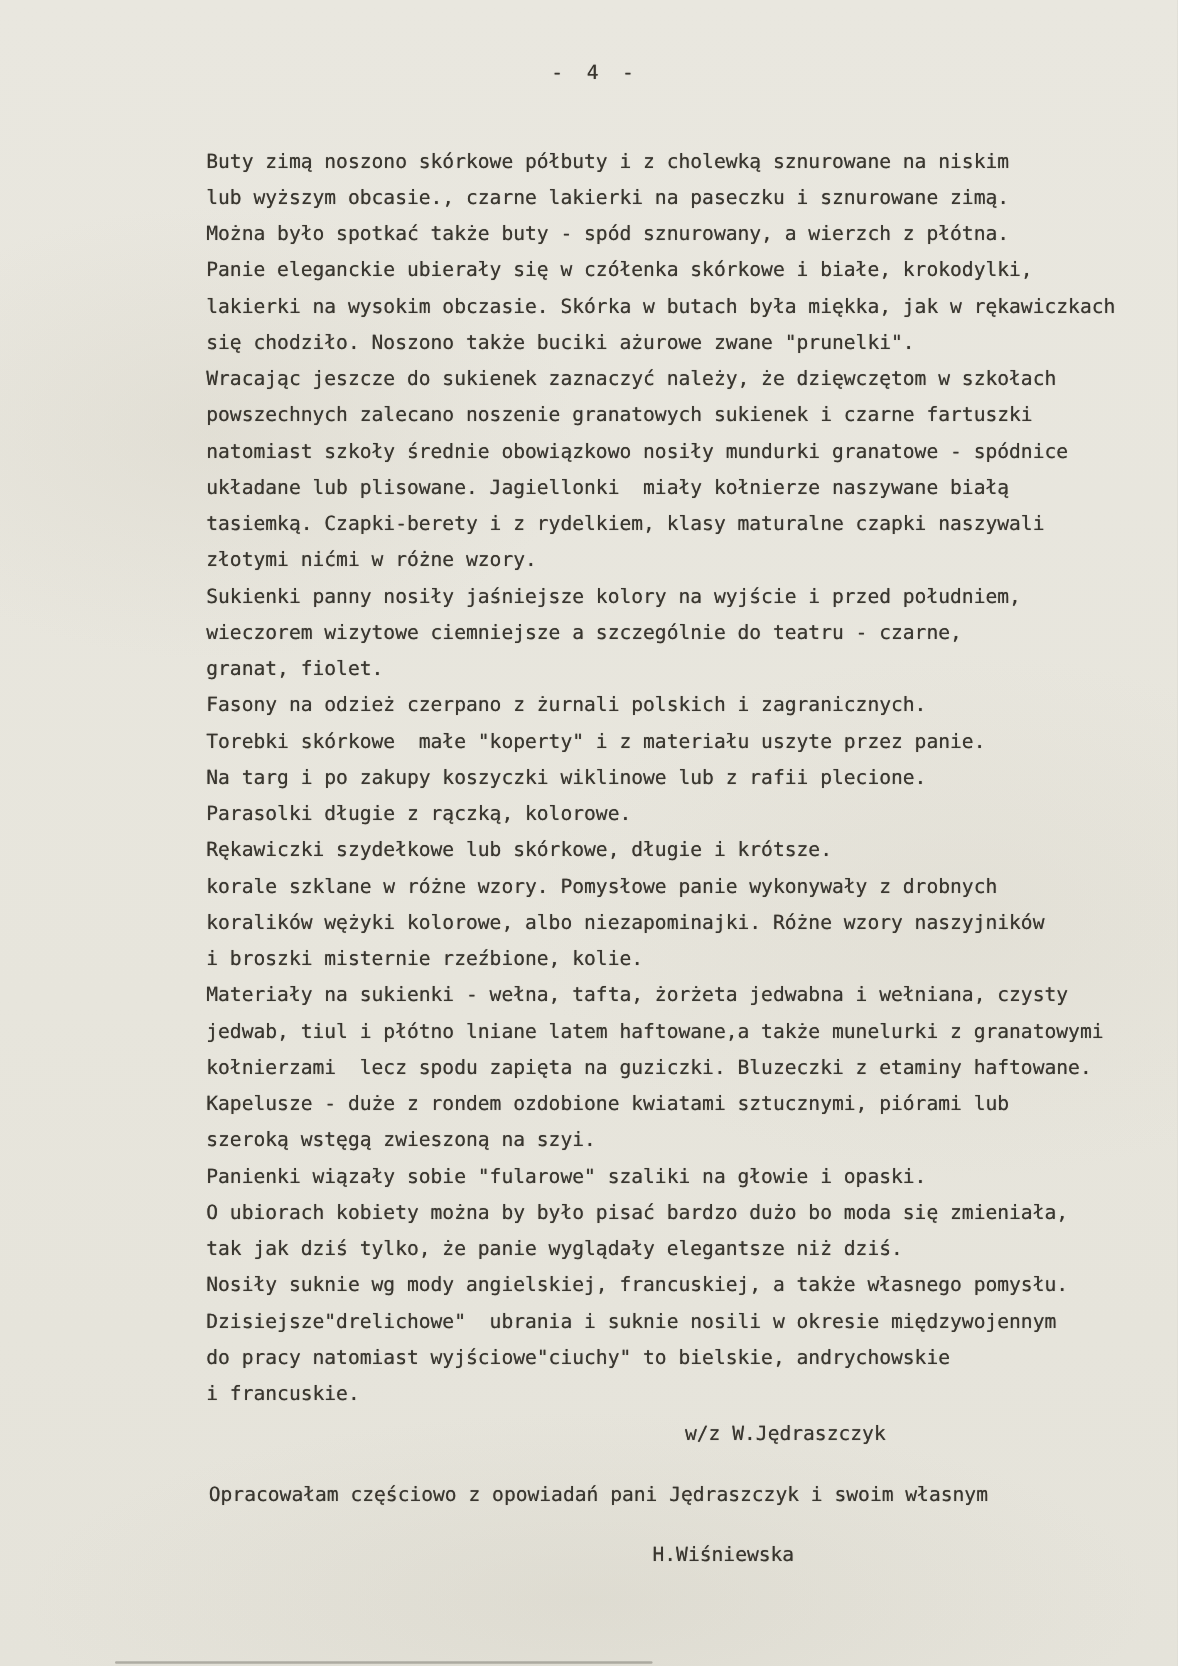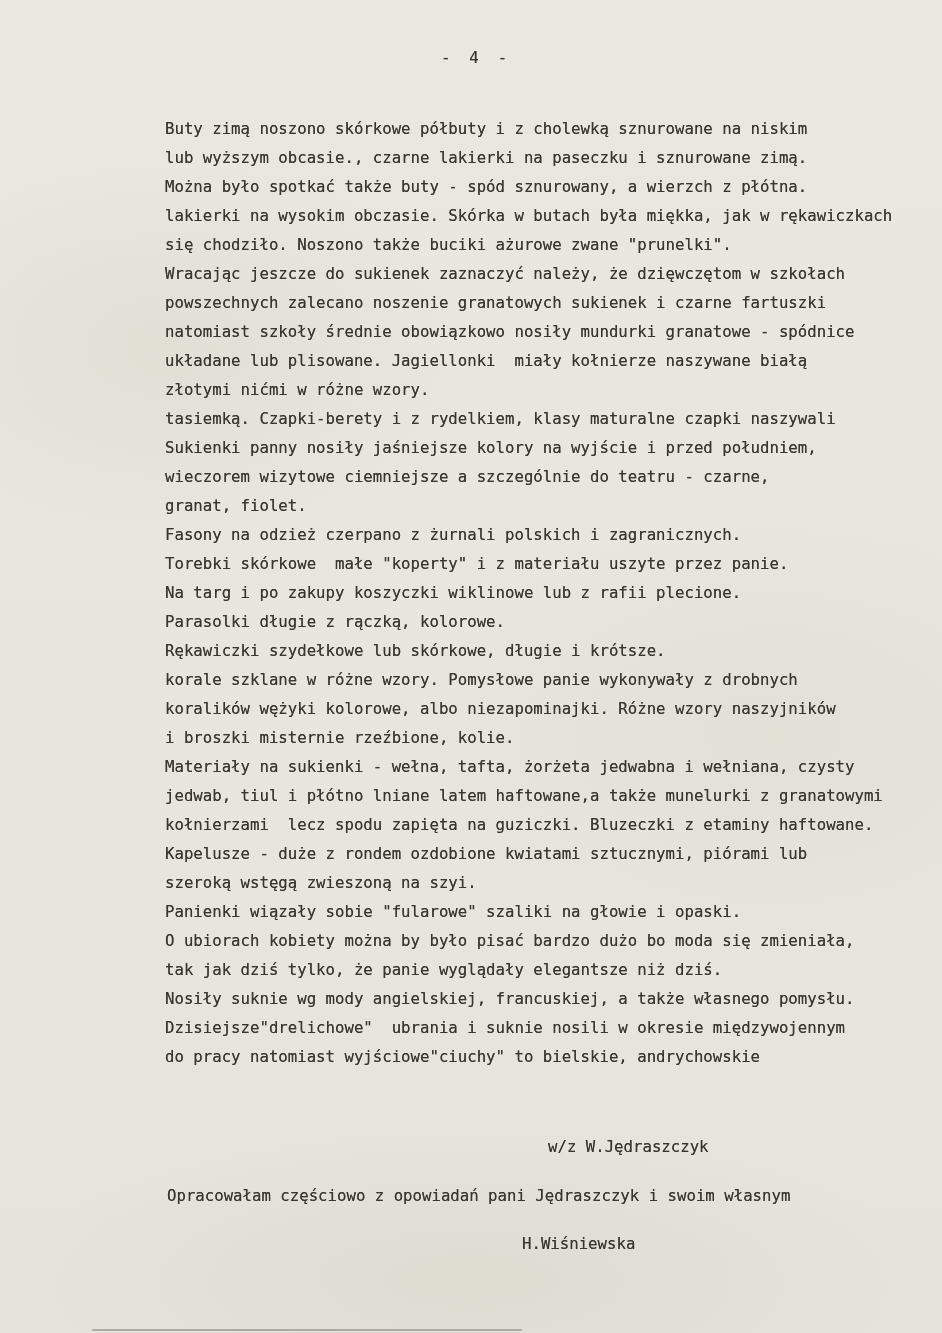--- a/index.html
+++ b/index.html
@@ -77,28 +77,29 @@
 <body>
 
 <div class="page">
 
   <div class="typed page-number">-  4  -</div>
 
   <div class="doc-body">
     <div class="typed ln">Buty zimą noszono skórkowe półbuty i z cholewką sznurowane na niskim</div>
     <div class="typed ln">lub wyższym obcasie., czarne lakierki na paseczku i sznurowane zimą.</div>
     <div class="typed ln">Można było spotkać także buty - spód sznurowany, a wierzch z płótna.</div>
+    <div class="typed ln">Panie eleganckie ubierały się w czółenka skórkowe i białe, krokodylki,</div>
     <div class="typed ln">lakierki na wysokim obczasie. Skórka w butach była miękka, jak w rękawiczkach</div>
     <div class="typed ln">się chodziło. Noszono także buciki ażurowe zwane "prunelki".</div>
     <div class="typed ln">Wracając jeszcze do sukienek zaznaczyć należy, że dzięwczętom w szkołach</div>
     <div class="typed ln">powszechnych zalecano noszenie granatowych sukienek i czarne fartuszki</div>
     <div class="typed ln">natomiast szkoły średnie obowiązkowo nosiły mundurki granatowe - spódnice</div>
     <div class="typed ln">układane lub plisowane. Jagiellonki  miały kołnierze naszywane białą</div>
+    <div class="typed ln">tasiemką. Czapki-berety i z rydelkiem, klasy maturalne czapki naszywali</div>
     <div class="typed ln">złotymi nićmi w różne wzory.</div>
-    <div class="typed ln">tasiemką. Czapki-berety i z rydelkiem, klasy maturalne czapki naszywali</div>
     <div class="typed ln">Sukienki panny nosiły jaśniejsze kolory na wyjście i przed południem,</div>
     <div class="typed ln">wieczorem wizytowe ciemniejsze a szczególnie do teatru - czarne,</div>
     <div class="typed ln">granat, fiolet.</div>
     <div class="typed ln">Fasony na odzież czerpano z żurnali polskich i zagranicznych.</div>
     <div class="typed ln">Torebki skórkowe  małe "koperty" i z materiału uszyte przez panie.</div>
     <div class="typed ln">Na targ i po zakupy koszyczki wiklinowe lub z rafii plecione.</div>
     <div class="typed ln">Parasolki długie z rączką, kolorowe.</div>
     <div class="typed ln">Rękawiczki szydełkowe lub skórkowe, długie i krótsze.</div>
     <div class="typed ln">korale szklane w różne wzory. Pomysłowe panie wykonywały z drobnych</div>
     <div class="typed ln">koralików wężyki kolorowe, albo niezapominajki. Różne wzory naszyjników</div>
@@ -107,20 +108,21 @@
     <div class="typed ln">jedwab, tiul i płótno lniane latem haftowane,a także munelurki z granatowymi</div>
     <div class="typed ln">kołnierzami  lecz spodu zapięta na guziczki. Bluzeczki z etaminy haftowane.</div>
     <div class="typed ln">Kapelusze - duże z rondem ozdobione kwiatami sztucznymi, piórami lub</div>
     <div class="typed ln">szeroką wstęgą zwieszoną na szyi.</div>
     <div class="typed ln">Panienki wiązały sobie "fularowe" szaliki na głowie i opaski.</div>
     <div class="typed ln">O ubiorach kobiety można by było pisać bardzo dużo bo moda się zmieniała,</div>
     <div class="typed ln">tak jak dziś tylko, że panie wyglądały elegantsze niż dziś.</div>
     <div class="typed ln">Nosiły suknie wg mody angielskiej, francuskiej, a także własnego pomysłu.</div>
     <div class="typed ln">Dzisiejsze"drelichowe"  ubrania i suknie nosili w okresie międzywojennym</div>
     <div class="typed ln">do pracy natomiast wyjściowe"ciuchy" to bielskie, andrychowskie</div>
+    <div class="typed ln">i francuskie.</div>
   </div>
 
   <div class="typed sig-wz">w/z W.Jędraszczyk</div>
   <div class="typed credit">Opracowałam częściowo z opowiadań pani Jędraszczyk i swoim własnym</div>
   <div class="typed sig-author">H.Wiśniewska</div>
 
   <div class="bottom-edge"></div>
 </div>
 
 </body></html>

